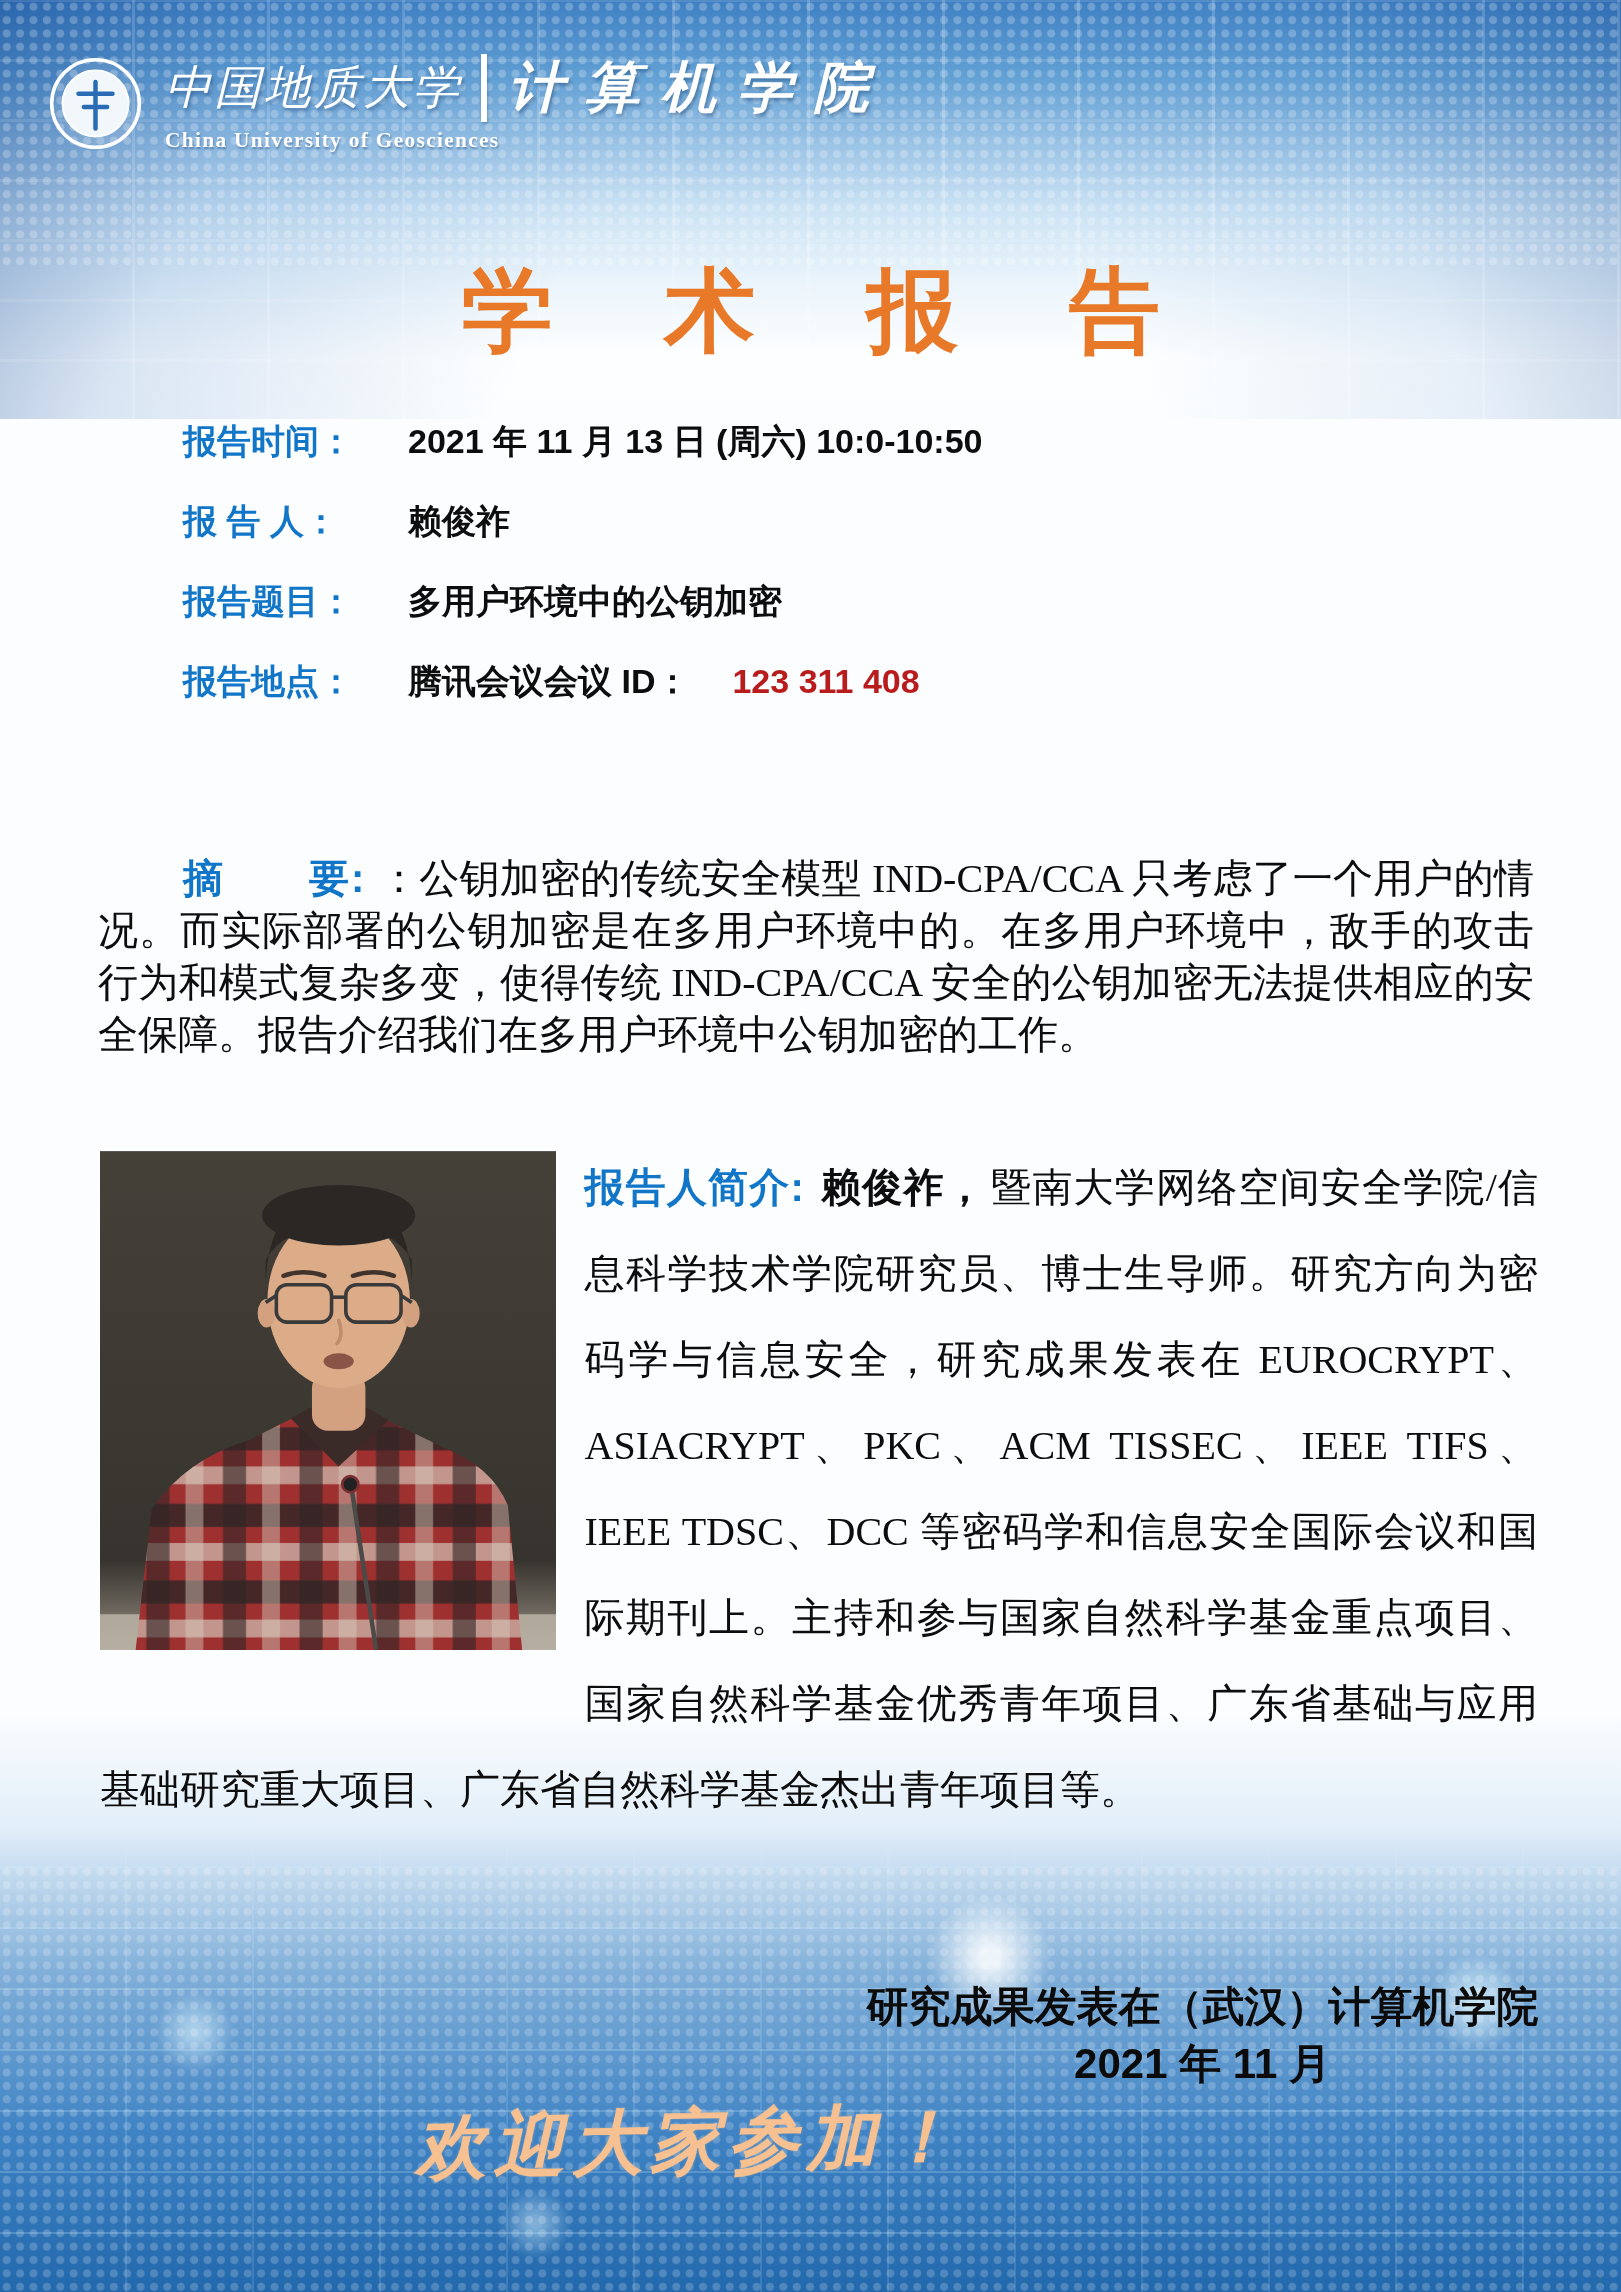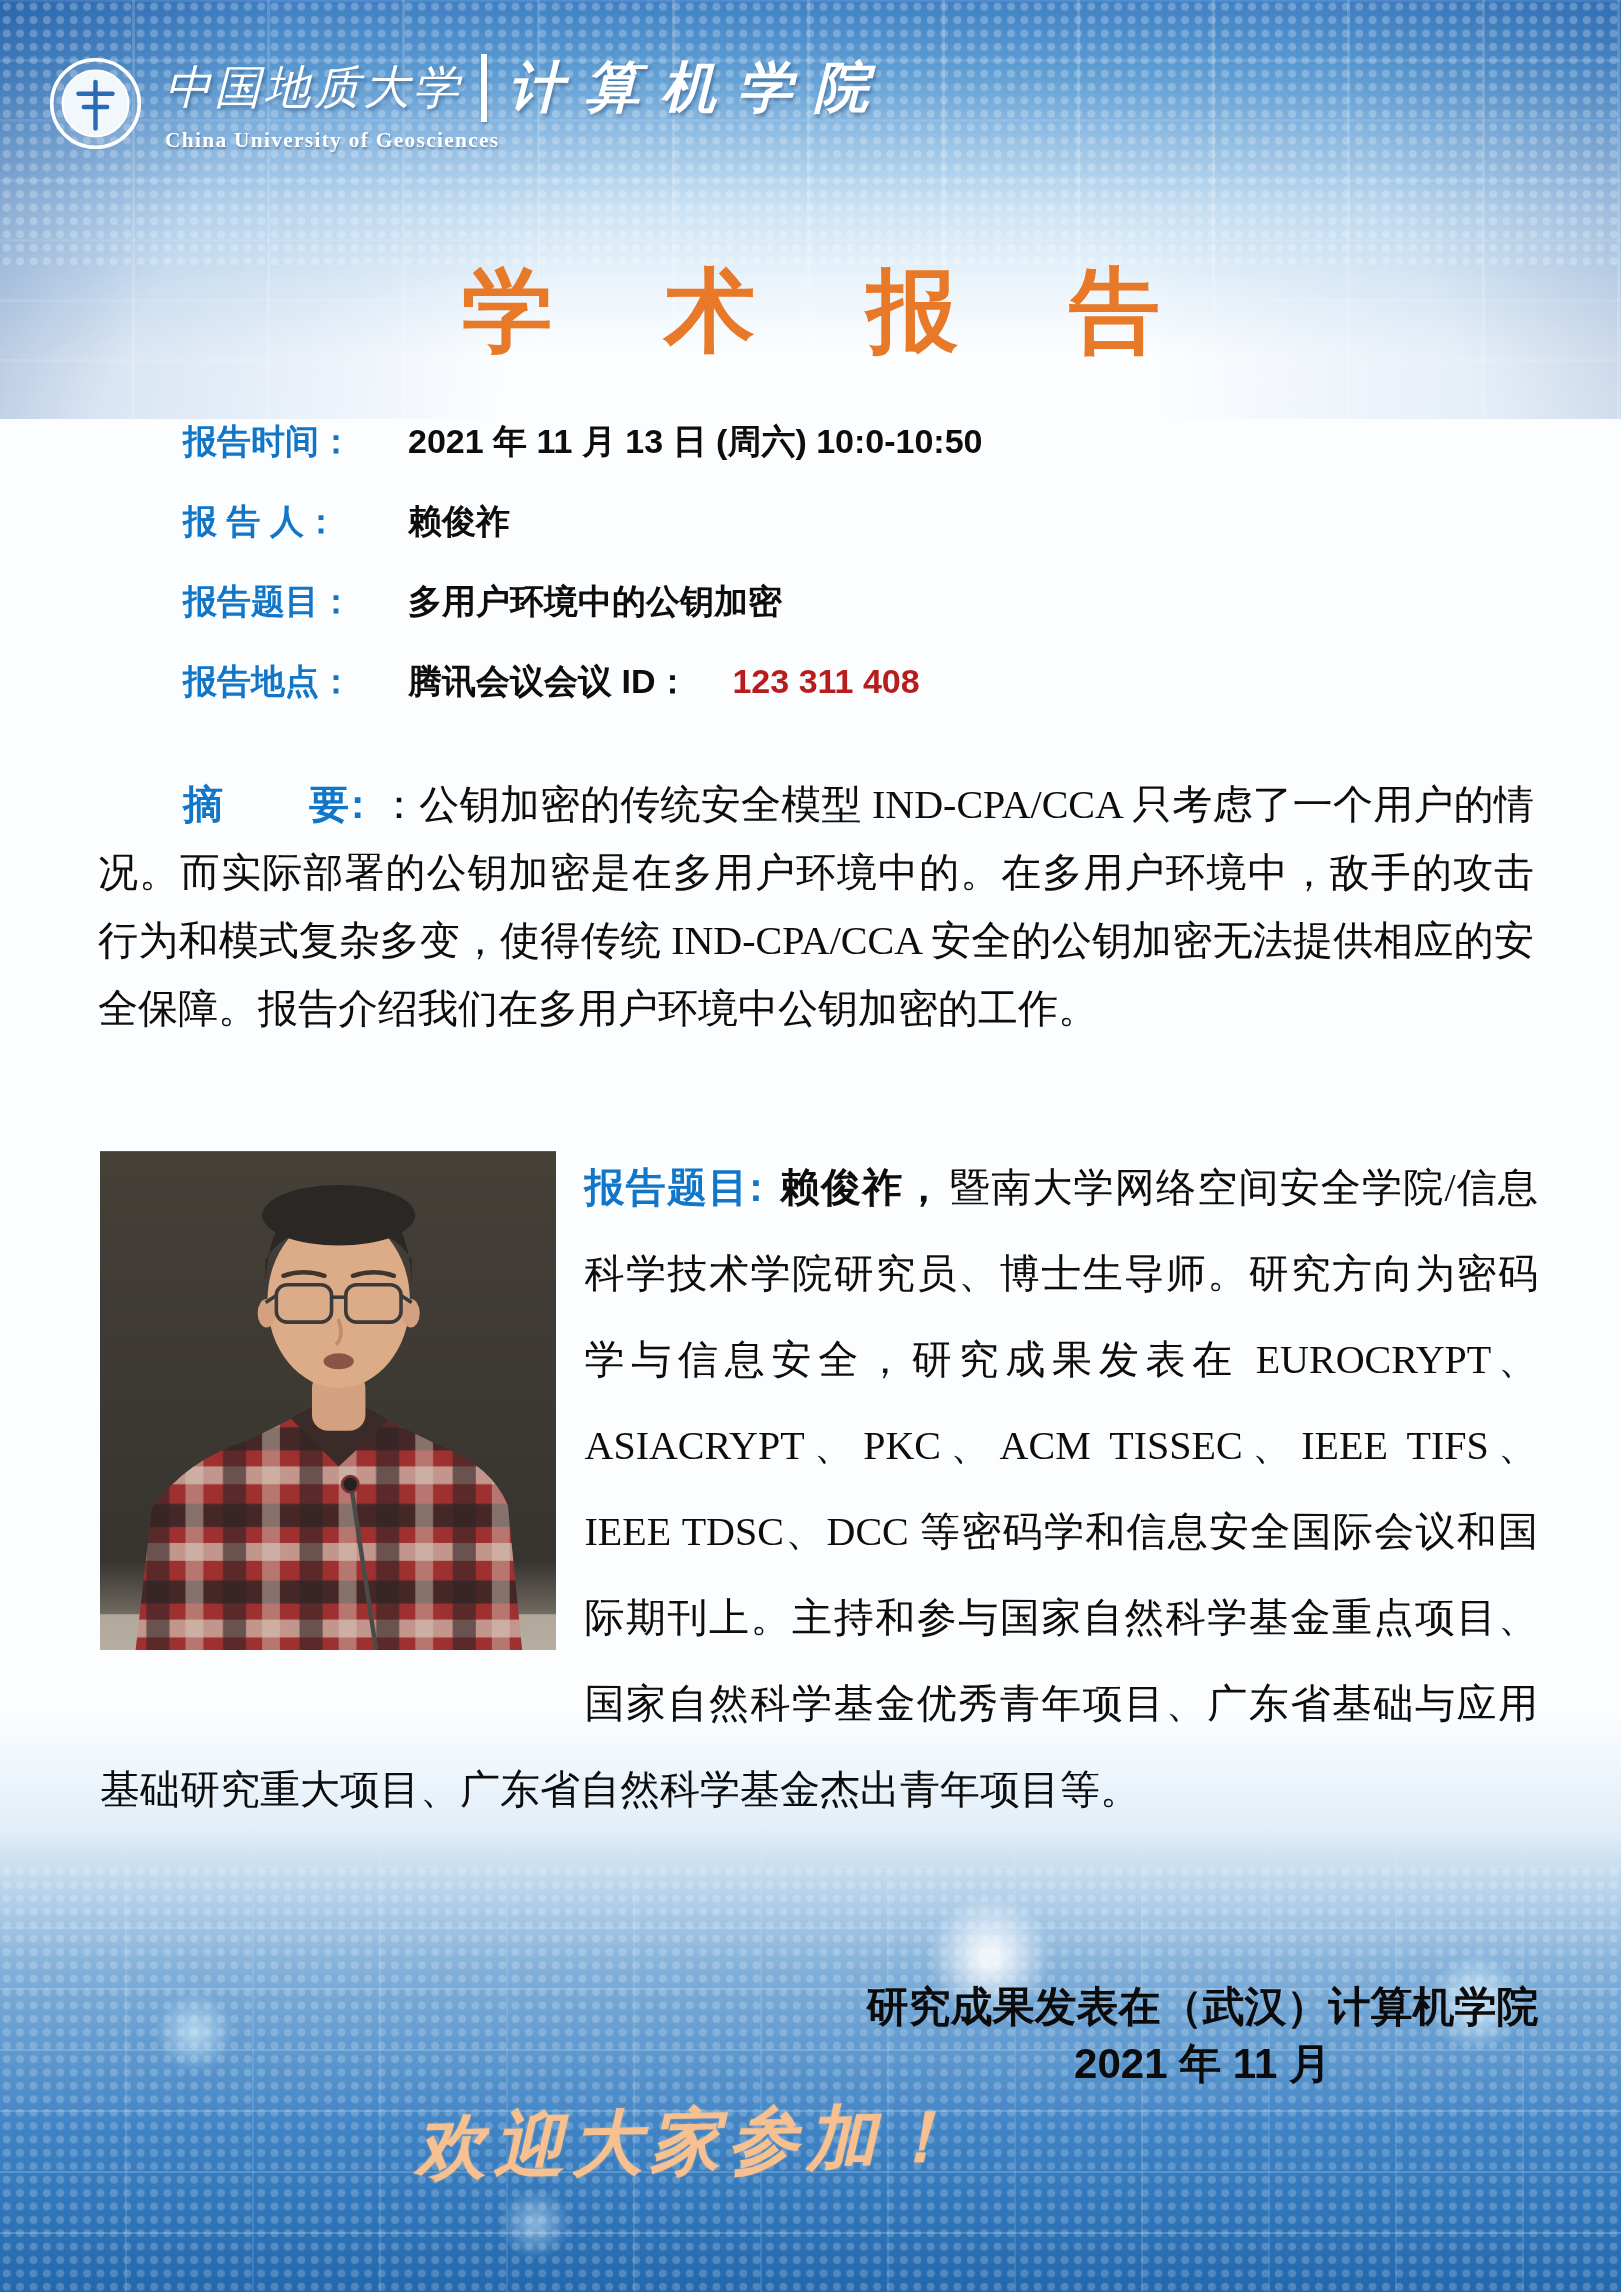--- a/index.html
+++ b/index.html
@@ -77,23 +77,23 @@
   }
   
   .info{position:absolute;left:183px;top:415px;}
   .info-row{display:flex;align-items:flex-start;margin-bottom:27px;font-weight:700;font-size:34px;line-height:53px;white-space:nowrap;}
   .info-label{color:#1276C8;width:225px;flex:0 0 auto;}
   .info-value{color:#0d0d0d;}
   .mid-label{color:#0d0d0d;}
   .mid-value{color:#b91c1c;margin-left:43px;}
   
   .abstract{
-    position:absolute;left:98px;top:770px;width:1436px;
+    position:absolute;left:98px;top:852px;width:1436px;
     font-family:"Liberation Serif","DejaVu Serif",serif;
-    font-size:40px;line-height:68px;color:#0d0d0d;
+    font-size:40px;line-height:52px;color:#0d0d0d;
     text-align:justify;text-indent:85px;
   }
   .abstract .abs-label{
     font-family:"Liberation Sans",sans-serif;font-weight:700;color:#1276C8;
     letter-spacing:1.8px;margin-right:12.5px;
   }
   
   .bio{
     position:absolute;left:100px;top:1144px;width:1438px;
     font-family:"Liberation Serif","DejaVu Serif",serif;
@@ -218,21 +218,21 @@
 
       <path d="M 206 140 Q 228 132 252 140" stroke="#41342c" stroke-width="5" fill="none" stroke-linecap="round"></path>
       <path d="M 284 140 Q 308 132 330 140" stroke="#41342c" stroke-width="5" fill="none" stroke-linecap="round"></path>
       <path d="M 268 190 Q 274 208 266 216" stroke="#c08c6c" stroke-width="4" fill="none" stroke-linecap="round"></path>
       <ellipse cx="268" cy="236" rx="17" ry="9" fill="#8a5446"></ellipse>
 
       <line x1="310" y1="560" x2="283" y2="382" stroke="#4a4a48" stroke-width="5"></line>
       <circle cx="281" cy="374" r="9" fill="#222222" stroke="#7a3030" stroke-width="3"></circle>
     </svg>
   </span>
-  <span class="bio-label">报告题目:</span><span class="bio-name">赖俊祚，</span><span>暨南大学网络空间安全学院/信息科学技术学院研究员、博士生导师。研究方向为密码学与信息安全，研究成果发表在 EUROCRYPT、ASIACRYPT、PKC、ACM TISSEC、IEEE TIFS、IEEE TDSC、DCC 等密码学和信息安全国际会议和国际期刊上。主持和参与国家自然科学基金重点项目、国家自然科学基金优秀青年项目、广东省基础与应用基础研究重大项目、广东省自然科学基金杰出青年项目等。</span>
+  <span class="bio-label">报告人简介:</span><span class="bio-name">赖俊祚，</span><span>暨南大学网络空间安全学院/信息科学技术学院研究员、博士生导师。研究方向为密码学与信息安全，研究成果发表在 EUROCRYPT、ASIACRYPT、PKC、ACM TISSEC、IEEE TIFS、IEEE TDSC、DCC 等密码学和信息安全国际会议和国际期刊上。主持和参与国家自然科学基金重点项目、国家自然科学基金优秀青年项目、广东省基础与应用基础研究重大项目、广东省自然科学基金杰出青年项目等。</span>
 </div>
 
 <div class="footer">
   <div>研究成果发表在（武汉）计算机学院</div>
   <div>2021 年 11 月</div>
 </div>
 
 <div class="welcome">欢迎大家参加！</div>
 
 

